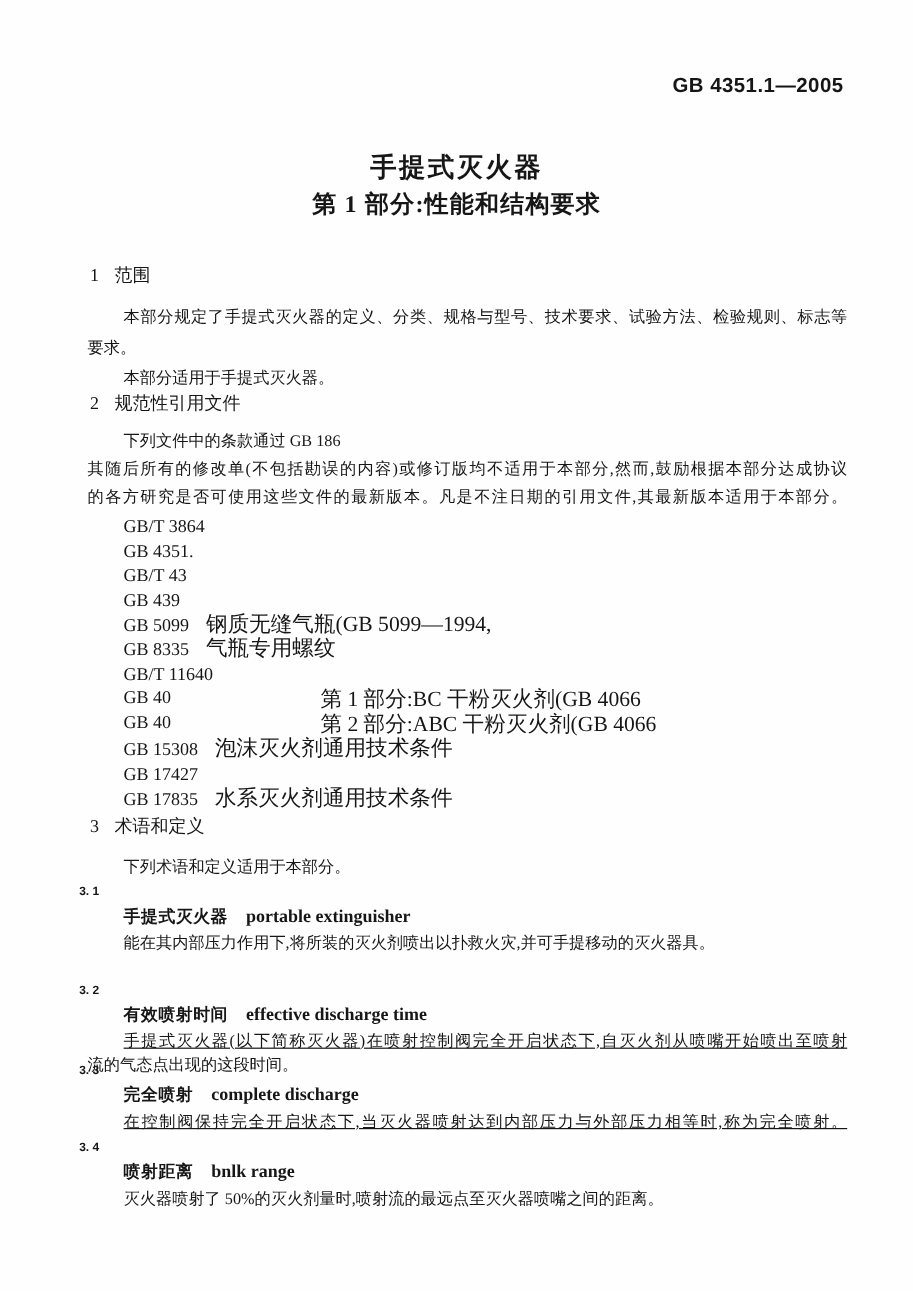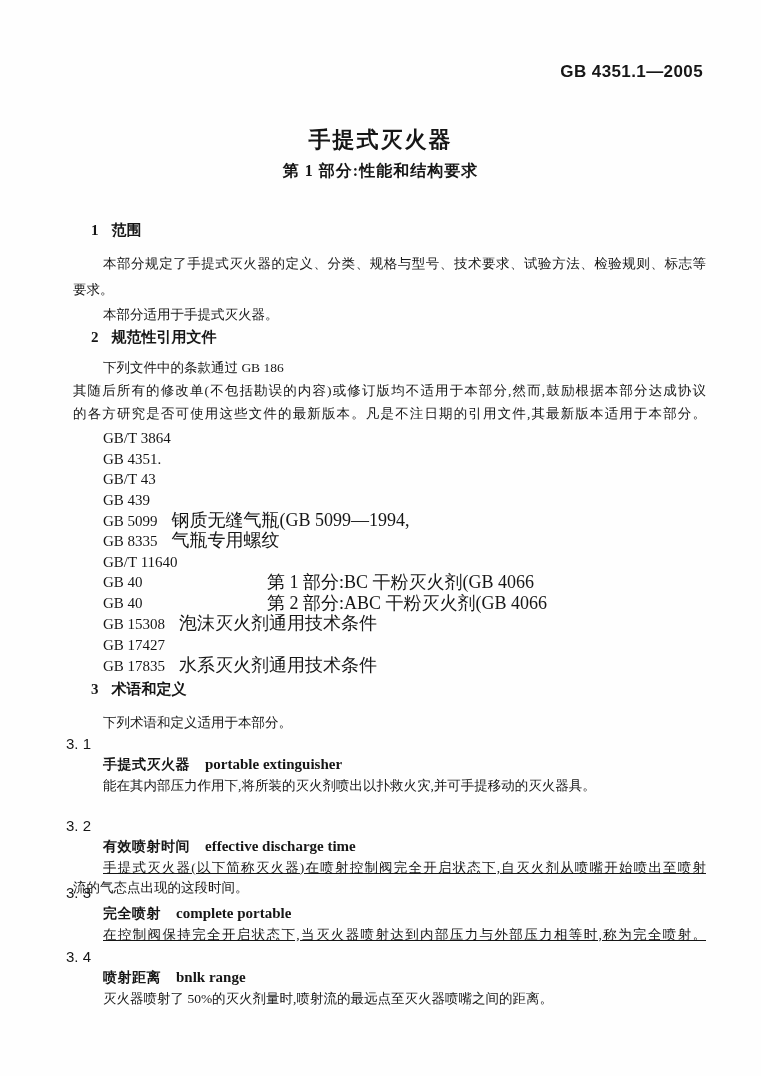--- a/index.html
+++ b/index.html
@@ -27,29 +27,28 @@
   
   .title-block {
     position: absolute;
     top: 124px;
     left: 0;
     width: 761px;
     text-align: center;
     font-weight: bold;
   }
   .title-line1 { font-size: 22px; line-height: 32px; letter-spacing: 2px; }
-  .title-line2 { font-size: 16px; line-height: 30px; letter-spacing: 1px; }
+  .title-line2 { font-size: 20px; line-height: 30px; letter-spacing: 1px; }
   
   .sec-heading {
     position: absolute;
     left: 75px;
-    font-weight: bold;
+    font-weight: normal;
     font-size: 15px;
     line-height: 20px;
-    margin-left: 16px;
   }
   .sec-heading .sec-num { margin-right: 13px; }
   #h1 { top: 220px; }
   #h2 { top: 327px; }
   #h3 { top: 679px; }
   
   .para {
     position: absolute;
     left: 73px;
     width: 633px;
@@ -86,22 +85,22 @@
     width: 640px;
     font-size: 13.5px;
   }
   #term1 { top: 734px; }
   #term2 { top: 799px; margin-top: 17px; }
   #term3 { top: 883px; }
   #term4 { top: 947px; }
   .term-block .tl { line-height: 20.4px; margin-left: 7px; }
   .term-num {
     font-family: "Liberation Sans", "DejaVu Sans", sans-serif;
-    font-weight: normal;
-    font-size: 15px;
+    font-weight: bold;
+    font-size: 10px;
     line-height: 20.4px;
   }
   .term-name { font-weight: bold; text-indent: 30px; }
   .term-name .term-zh { font-size: 14px; letter-spacing: 0.5px; }
   .term-name .term-en {
     font-size: 15px;
     margin-left: 15px;
     font-family: "Liberation Serif", "DejaVu Serif", serif;
   }
   .def-line.ind2 { text-indent: 30px; }
@@ -196,21 +195,21 @@
     <div class="tl term-name">
       <span class="term-zh">有效喷射时间</span><span class="term-en">effective discharge time</span>
     </div>
     <div class="tl def-line ind2 full">手提式灭火器(以下简称灭火器)在喷射控制阀完全开启状态下,自灭火剂从喷嘴开始喷出至喷射</div>
     <div class="tl def-line">流的气态点出现的这段时间。</div>
   </div>
 
   <div class="term-block" id="term3">
     <div class="term-num">3. 3</div>
     <div class="tl term-name">
-      <span class="term-zh">完全喷射</span><span class="term-en">complete portable</span>
+      <span class="term-zh">完全喷射</span><span class="term-en">complete discharge</span>
     </div>
     <div class="tl def-line ind2 full">在控制阀保持完全开启状态下,当灭火器喷射达到内部压力与外部压力相等时,称为完全喷射。</div>
   </div>
 
   <div class="term-block" id="term4">
     <div class="term-num">3. 4</div>
     <div class="tl term-name">
       <span class="term-zh">喷射距离</span><span class="term-en">bnlk range</span>
     </div>
     <div class="tl def-line ind2">灭火器喷射了 50%的灭火剂量时,喷射流的最远点至灭火器喷嘴之间的距离。</div>

